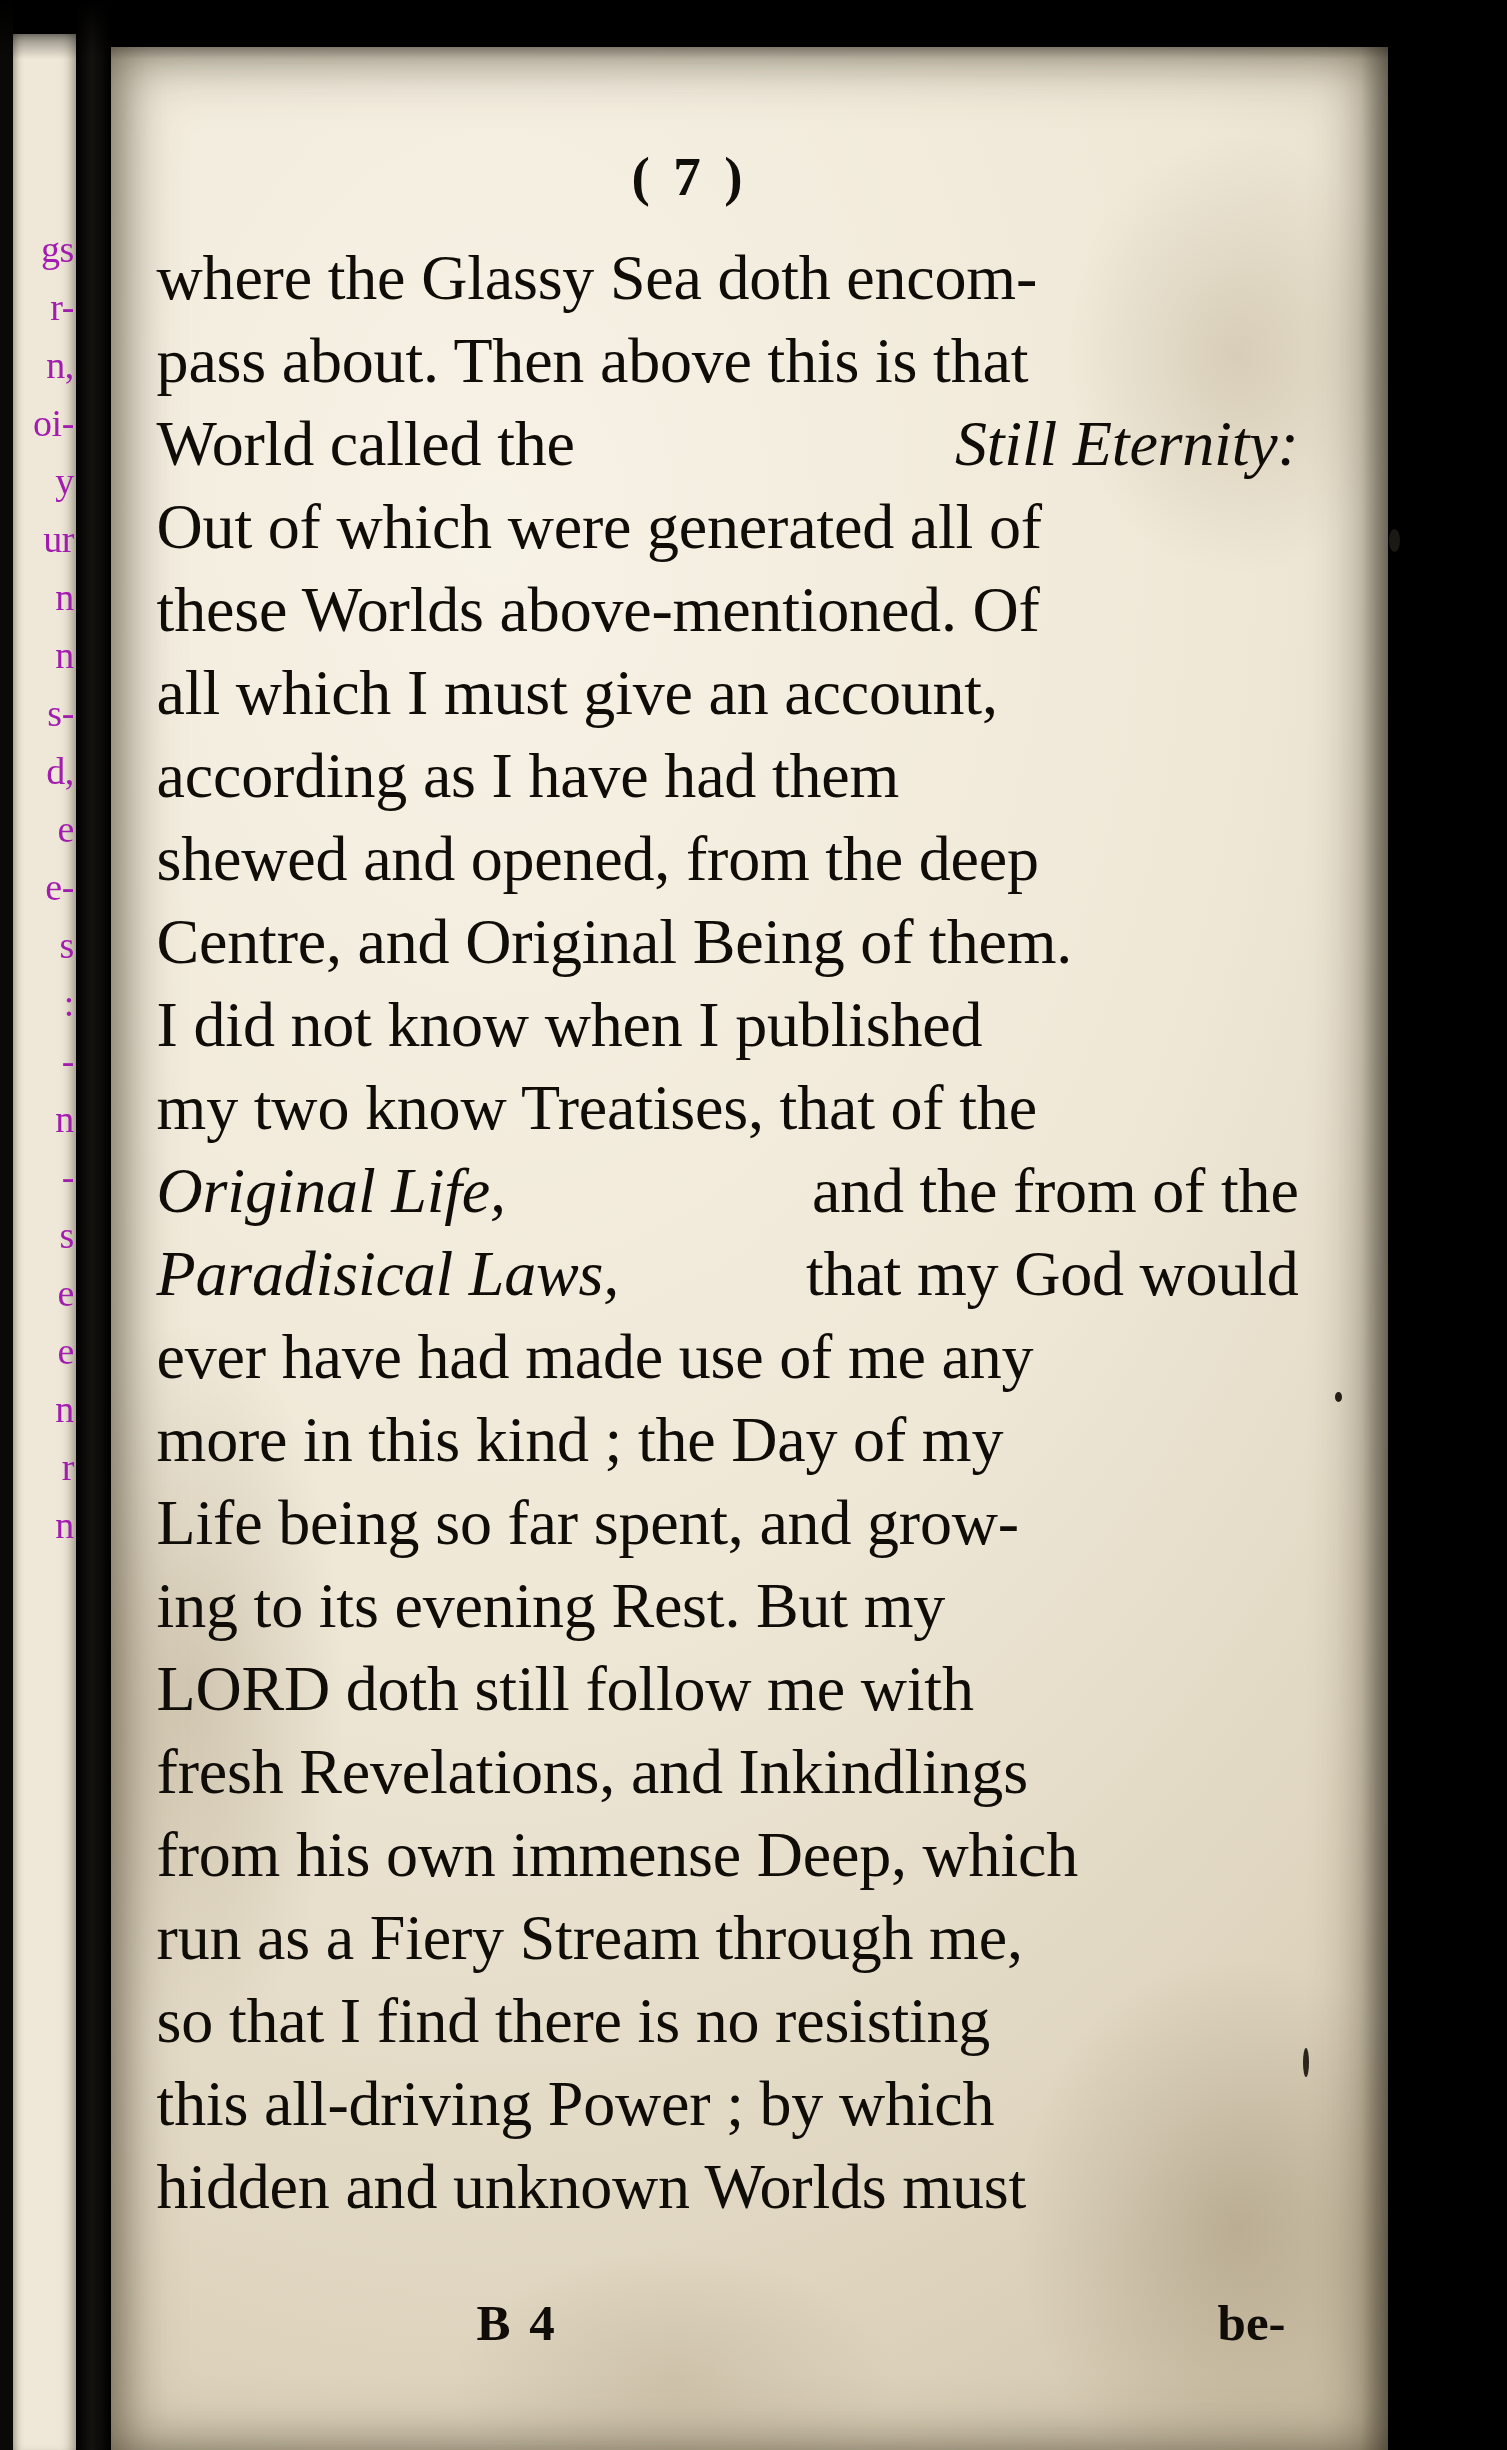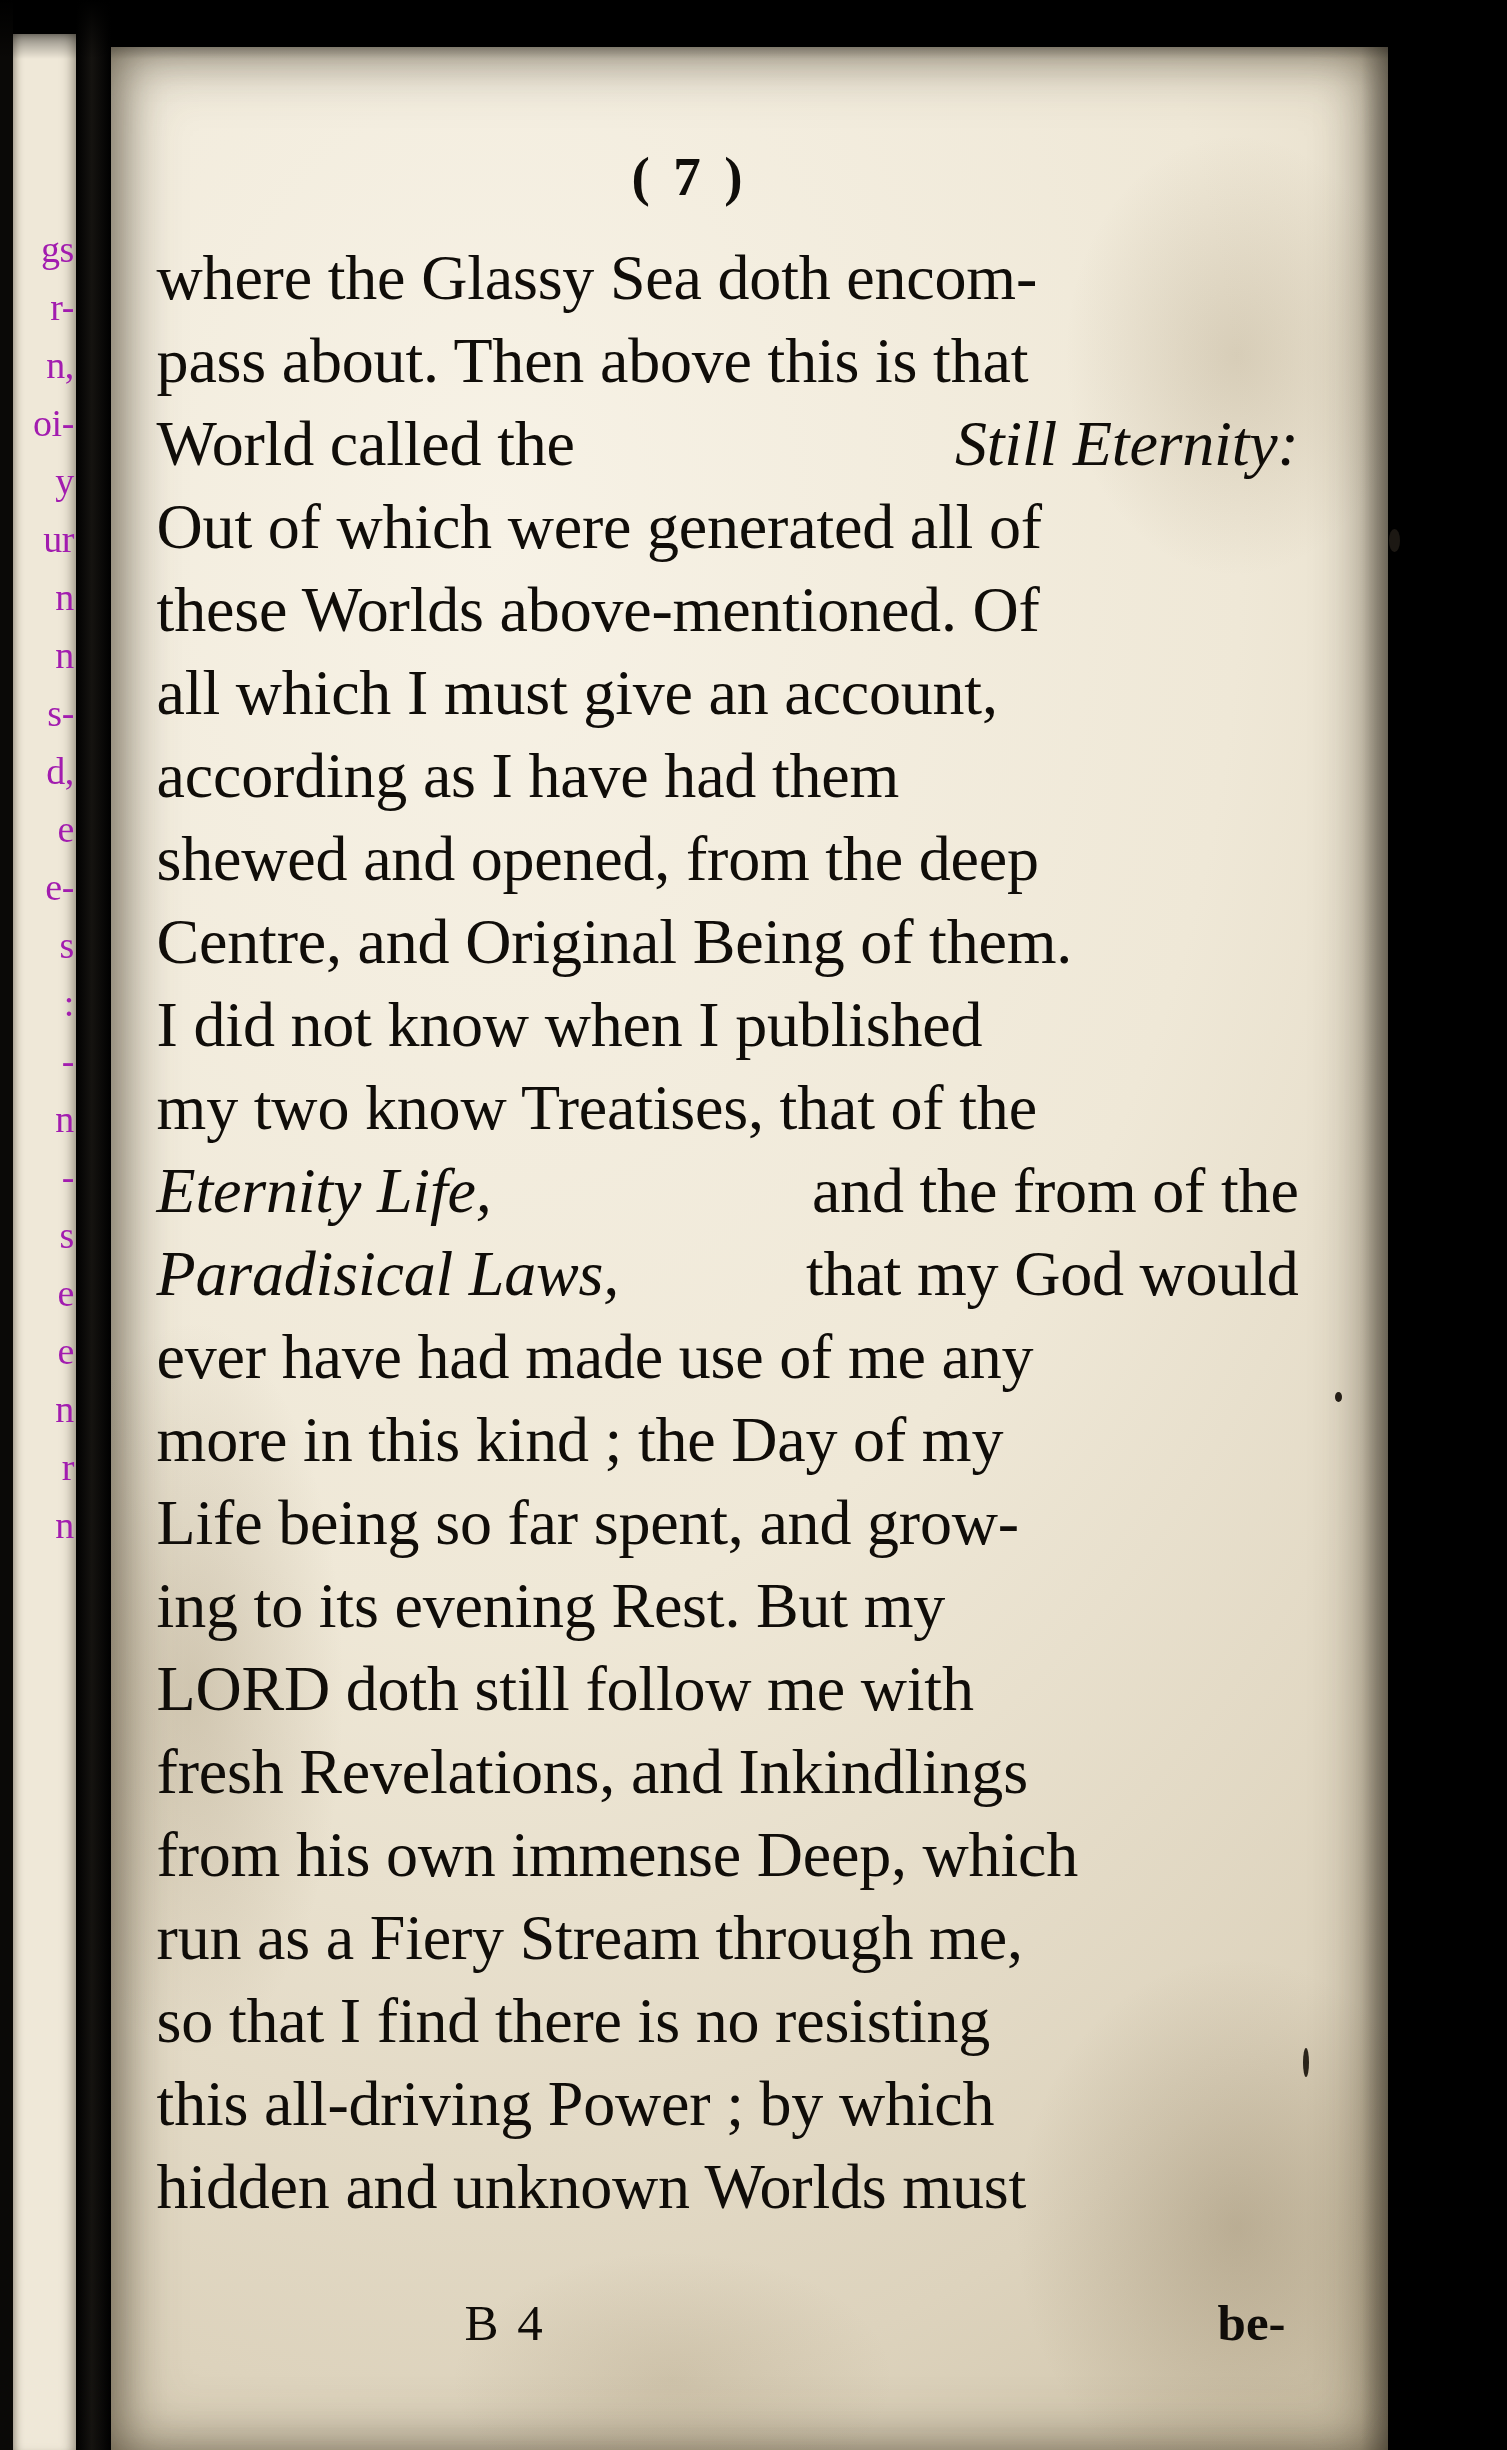--- a/index.html
+++ b/index.html
@@ -139,22 +139,22 @@
     top: 2239px;
     left: 18.6px;
     width: 1142px;
     height: 74px;
     font-size: 51px;
     line-height: 74px;
     color: #100d09;
   }
   .signature {
     position: absolute;
-    left: 308px;
-    font-weight: 400;
+    left: 320px;
+    font-weight: 700;
     letter-spacing: 2.9px;
   }
   .catchword {
     position: absolute;
     right: 13px;
     font-weight: 700;
   }
 
   
   .edge-dark-top {
@@ -232,21 +232,21 @@
           </div>
           <div class="ln">Out of which were generated all of</div>
           <div class="ln">these Worlds above-mentioned.  Of</div>
           <div class="ln">all which  I must give  an  account,</div>
           <div class="ln">according     as  I have   had   them</div>
           <div class="ln">shewed and opened,  from the  deep</div>
           <div class="ln">Centre, and Original Being of them.</div>
           <div class="ln">I did not  know  when  I published</div>
           <div class="ln">my  two know  Treatises,  that of the</div>
           <div class="ln just">
-            <span class="w it">Eternity Life,</span>
+            <span class="w it">Original Life,</span>
             <span class="w">and the from of the</span>
           </div>
           <div class="ln just">
             <span class="w it">Paradisical Laws,</span>
             <span class="w">that my God would</span>
           </div>
           <div class="ln">ever have had made use of  me  any</div>
           <div class="ln">more in this kind ;  the  Day of  my</div>
           <div class="ln">Life being so far spent,  and grow-</div>
           <div class="ln">ing to its evening Rest.   But  my</div>

